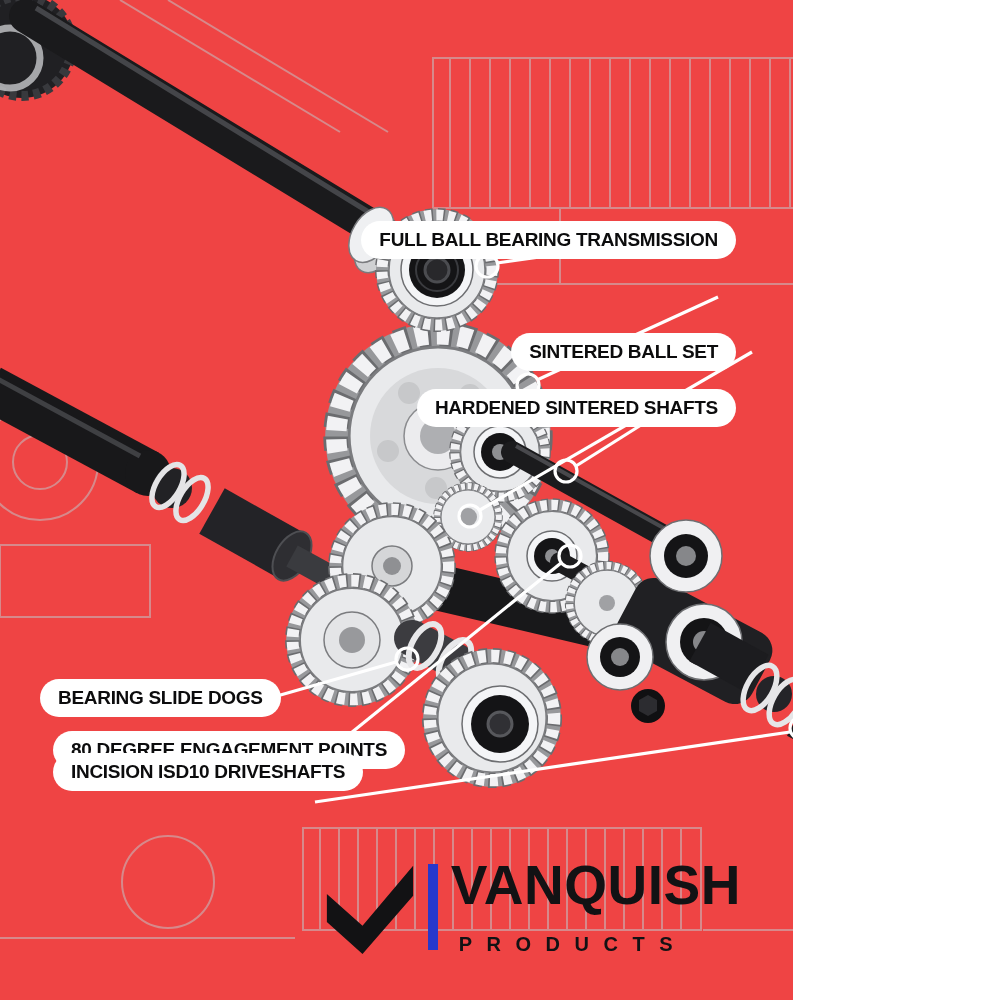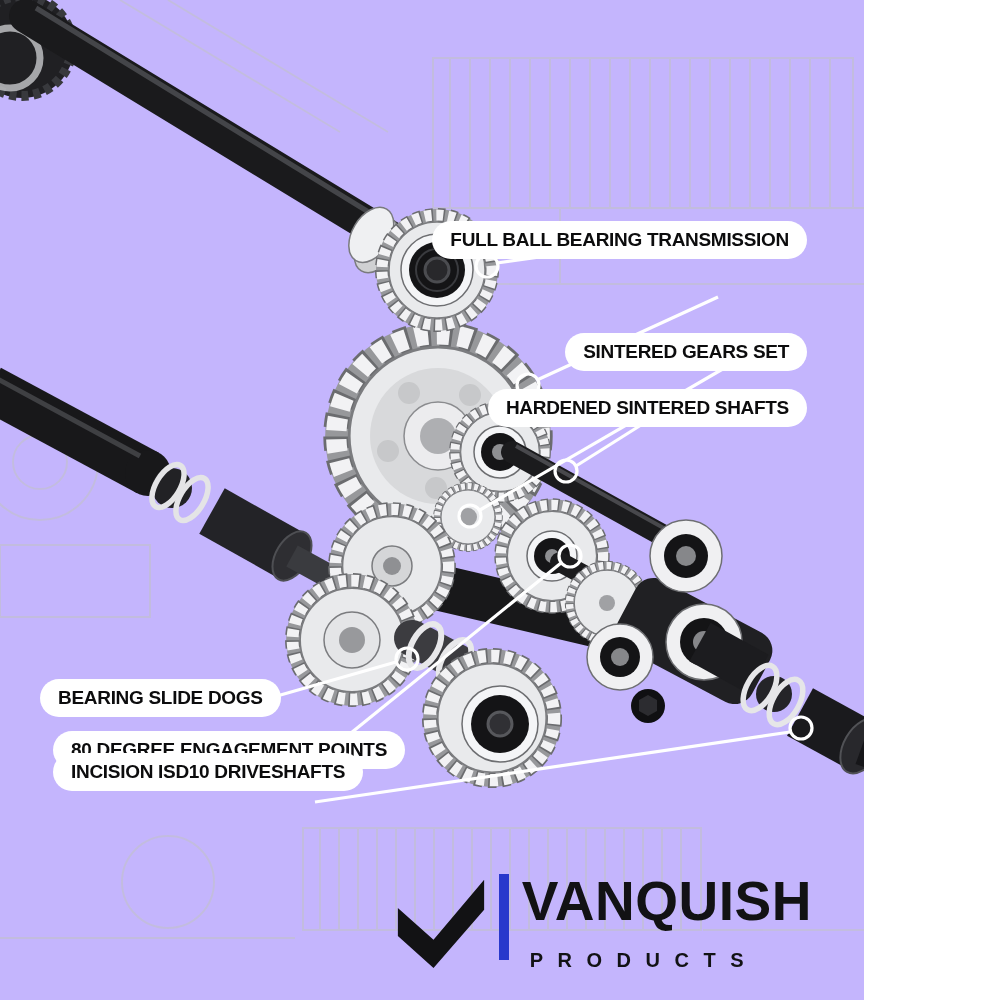--- a/index.html
+++ b/index.html
@@ -1,25 +1,25 @@
 <!DOCTYPE html>
 <html><head>
 <meta charset="utf-8">
 <style>
   *{margin:0;padding:0;box-sizing:border-box}
   html,body{width:1000px;height:1000px;font-family:"Liberation Sans",sans-serif}
-  .stage{position:relative;width:864px;height:1000px;background:#c4b5fd;overflow:hidden}
+  .stage{position:relative;width:793px;height:1000px;background:#ef4444;overflow:hidden}
   .scene{position:absolute;left:0;top:0}
   .pill{
     position:absolute;height:38px;display:flex;align-items:center;
     background:#ffffff;border-radius:19px;padding:0 18px;
     font-weight:700;font-size:19px;letter-spacing:-0.3px;color:#0c0c0d;
     white-space:nowrap;z-index:3;
   }
-  .logo{position:absolute;right:52px;bottom:28px;display:flex;gap:13px;z-index:3}
+  .logo{position:absolute;right:52px;bottom:44px;display:flex;align-items:center;gap:13px;z-index:3}
   .logo-mark{display:block}
   .logo-bar{display:block}
   .logo-text{display:flex;flex-direction:column}
   .logo-brand{font-weight:700;font-size:55px;line-height:1;letter-spacing:0.5px;color:#121214}
   .logo-sub{font-weight:700;font-size:20px;letter-spacing:14.5px;color:#121214;margin-top:20px;margin-left:8px;white-space:nowrap}
 </style>
 </head>
 <body>
 
 <div class="stage">
@@ -208,21 +208,21 @@
       <circle cx="570" cy="556" r="11"></circle>
       <line x1="315" y1="802" x2="790" y2="732"></line>
       <circle cx="801" cy="728" r="11"></circle>
     </g>
   </svg>
 
   <div class="pill" style="top:221px;right:57px">
     <span>FULL BALL BEARING TRANSMISSION</span>
   </div>
   <div class="pill" style="top:333px;right:57px">
-    <span>SINTERED GEARS SET</span>
+    <span>SINTERED BALL SET</span>
   </div>
   <div class="pill" style="top:389px;right:57px">
     <span>HARDENED SINTERED SHAFTS</span>
   </div>
   <div class="pill" style="top:679px;left:40px">
     <span>BEARING SLIDE DOGS</span>
   </div>
   <div class="pill" style="top:731px;left:53px">
     <span>80 DEGREE ENGAGEMENT POINTS</span>
   </div>

